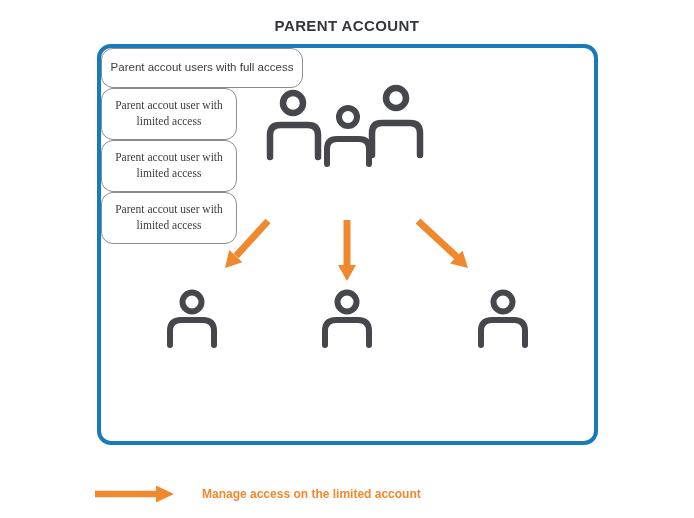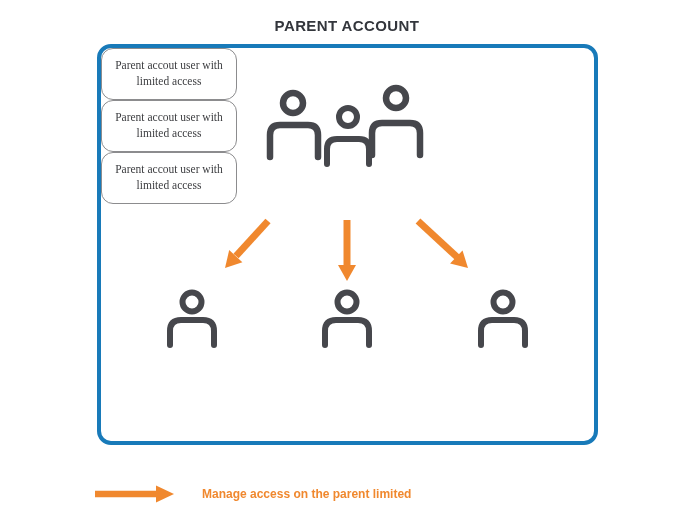--- a/index.html
+++ b/index.html
@@ -59,20 +59,21 @@
       <g>
         <circle class="person" cx="83" cy="35" r="9" stroke-width="6"></circle>
         <path class="person" stroke-width="6" d="M62 82 V67 Q62 57 72 57 H94 Q104 57 104 67 V82"></path>
       </g>
       <g>
         <circle class="person" cx="131" cy="16" r="10" stroke-width="6.5"></circle>
         <path class="person" stroke-width="6.5" d="M107 73 V51 Q107 41 117 41 H145 Q155 41 155 51 V73"></path>
       </g>
     </svg>
 
+    <div class="pill full">Parent accout users with full access</div>
 
     <svg class="abs" style="left:104px;top:164px;" width="290" height="78" viewBox="0 0 290 78" aria-hidden="true">
       <g>
         <line class="oarrow" x1="63" y1="9" x2="31" y2="44" stroke-width="7"></line>
         <polygon class="ohead" points="20,56 24.2,38.1 37.4,50.3"></polygon>
       </g>
       <g>
         <line class="oarrow" x1="142" y1="8" x2="142" y2="54" stroke-width="7"></line>
         <polygon class="ohead" points="142,69 133,53 151,53"></polygon>
       </g>
@@ -99,16 +100,16 @@
     <div class="pill limited l1">Parent accout user with limited access</div>
     <div class="pill limited l2">Parent accout user with limited access</div>
 
   </div>
 
   <div>
     <svg class="abs" style="left:92px;top:484px;" width="88" height="20" viewBox="0 0 88 20" aria-hidden="true">
       <line class="oarrow" x1="3" y1="10" x2="64" y2="10" stroke-width="6.5"></line>
       <polygon class="ohead" points="82,10 64,1.5 64,18.5"></polygon>
     </svg>
-    <span class="legend-text">Manage access on the parent limited</span>
+    <span class="legend-text">Manage access on the limited account</span>
   </div>
 
 </div>
 
 </body></html>

